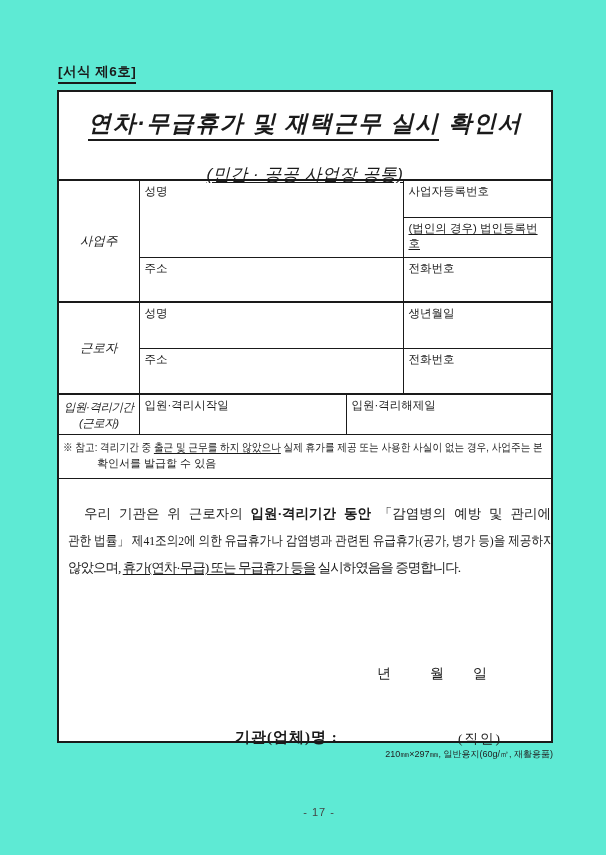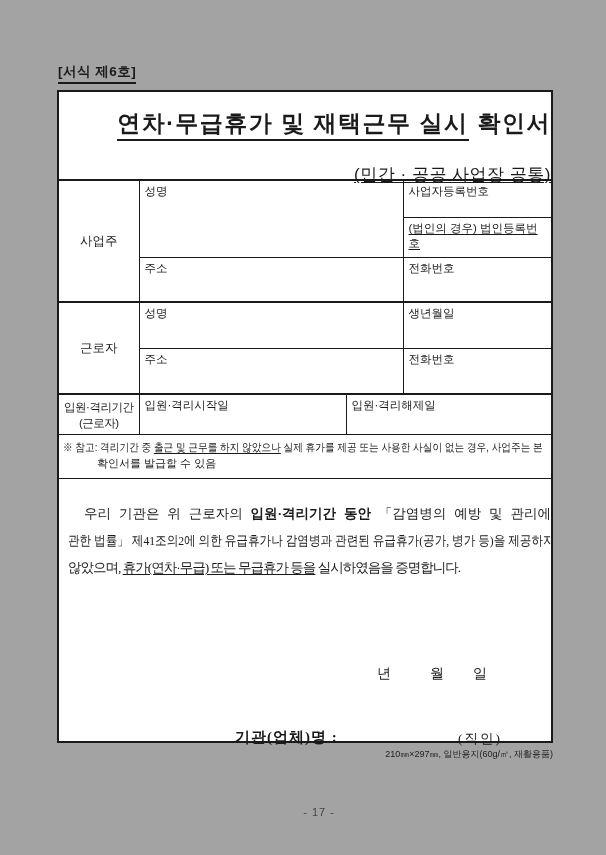--- a/index.html
+++ b/index.html
@@ -1,50 +1,50 @@
 <!DOCTYPE html>
 <html><head>
 <meta charset="utf-8">
 <style>
   html,body { margin:0; padding:0; background:#fff; }
   .page {
-    position:relative; width:606px; height:855px; background:#a3a3a3;
+    position:relative; width:606px; height:855px; background:#5eead4;
     color:#1a1a1a; font-family:"Liberation Sans", sans-serif; overflow:hidden;
   }
 
   
   .form-label {
     position:absolute; left:58px; top:63px;
     font-size:13.5px; font-weight:700;
     border-bottom:2px solid #1a1a1a; padding-bottom:1px; letter-spacing:0.5px;
   }
 
   
   .outer-box {
     position:absolute; left:57px; top:90px; width:492px; height:649px;
     border:2px solid #1a1a1a; background:#fff;
     display:flex; flex-direction:column; box-sizing:content-box;
   }
 
   
-  .title-section { height:87px; border-bottom:2px solid #1a1a1a; text-align:right; flex:none; }
+  .title-section { height:87px; border-bottom:2px solid #1a1a1a; text-align:center; flex:none;font-style:italic; }
   .doc-title { margin-top:16px; font-size:23px; font-weight:700; letter-spacing:1.5px; white-space:nowrap; }
   .doc-title .tu { border-bottom:2px solid #1a1a1a; padding-bottom:3px; }
   .doc-title .tr2 { margin-left:9px; }
   .doc-subtitle { margin-top:24px; font-size:17px; letter-spacing:0.5px; }
   .doc-subtitle .u { text-decoration:underline; text-underline-offset:2px; }
 
   
   table.form-table { border-collapse:collapse; table-layout:fixed; width:492px; flex:none; }
   td { border:1px solid #1a1a1a; vertical-align:top; padding:3px 5px; font-size:11.5px; }
   td.no-l { border-left:none; }
   td.no-r { border-right:none; }
   td.no-t { border-top:none; }
   tr.sect td { border-top:2px solid #1a1a1a; }
-  td.row-label { text-align:center; vertical-align:middle; font-size:12.5px; padding:0 1px; letter-spacing:0; }
+  td.row-label { text-align:center; vertical-align:middle; font-size:12.5px; padding:0 1px; letter-spacing:0;font-style:italic; }
   td.q-label { font-size:11.5px; letter-spacing:-0.5px; line-height:16px; }
   .cell-label { display:inline-block; }
   .u { text-decoration:underline; text-underline-offset:2px; }
   .h30 { height:30px; } .h33 { height:33px; } .h37 { height:37px; }
   .h39 { height:39px; } .h38 { height:38px; } .h36 { height:36px; }
 
   td.note-cell { padding:4px 4px 3px 4px; font-size:11px; line-height:16px; }
   .note-line1 { white-space:nowrap; transform:scaleX(0.88); transform-origin:0 50%; width:114%; }
   .note-line2 { padding-left:34px; }
 

